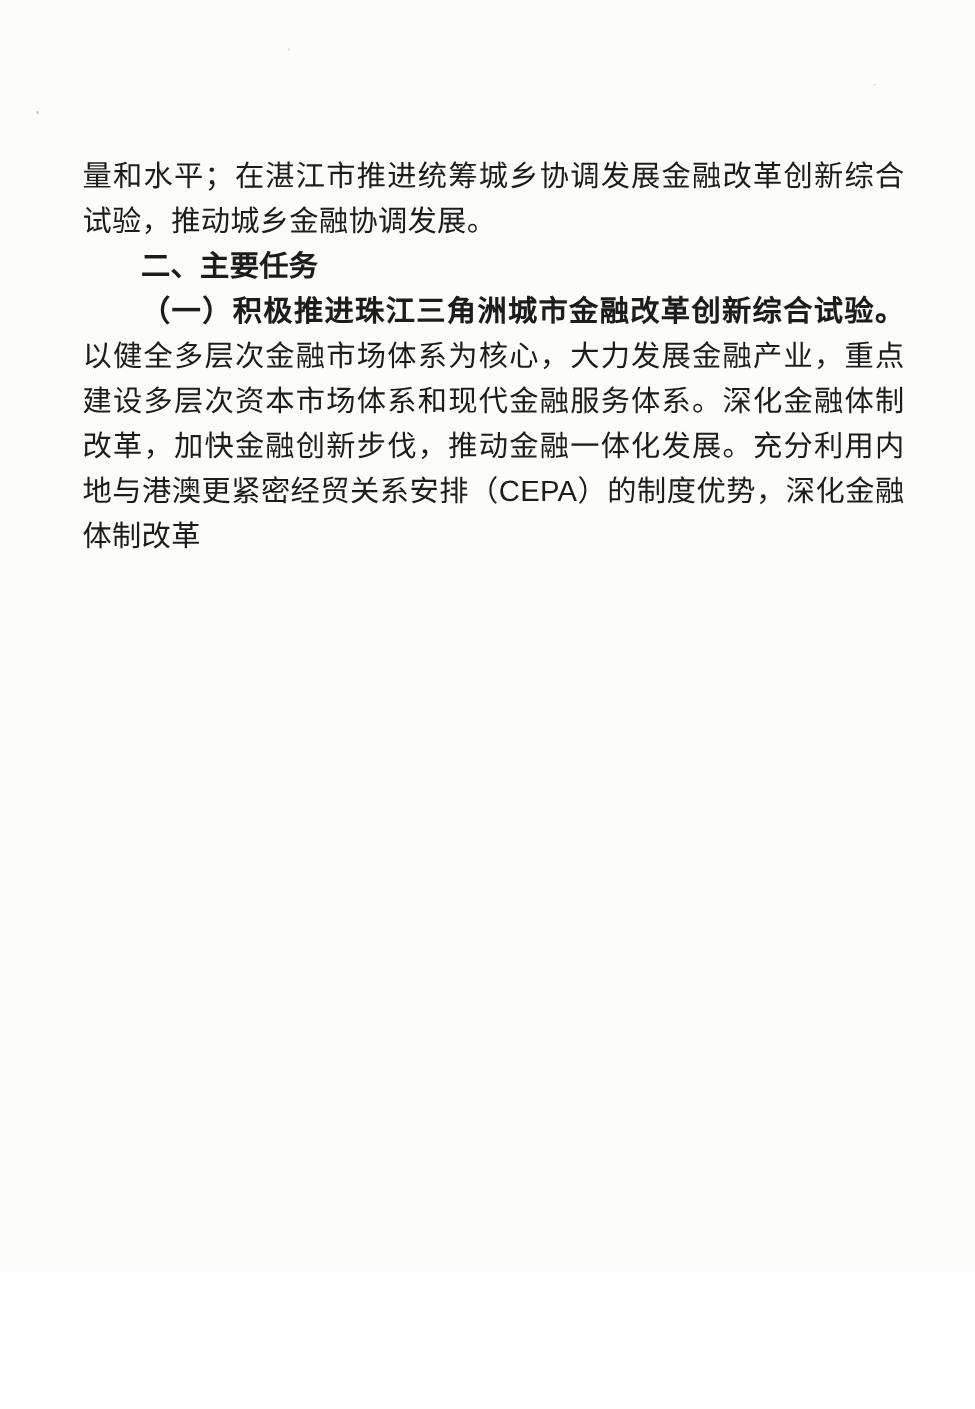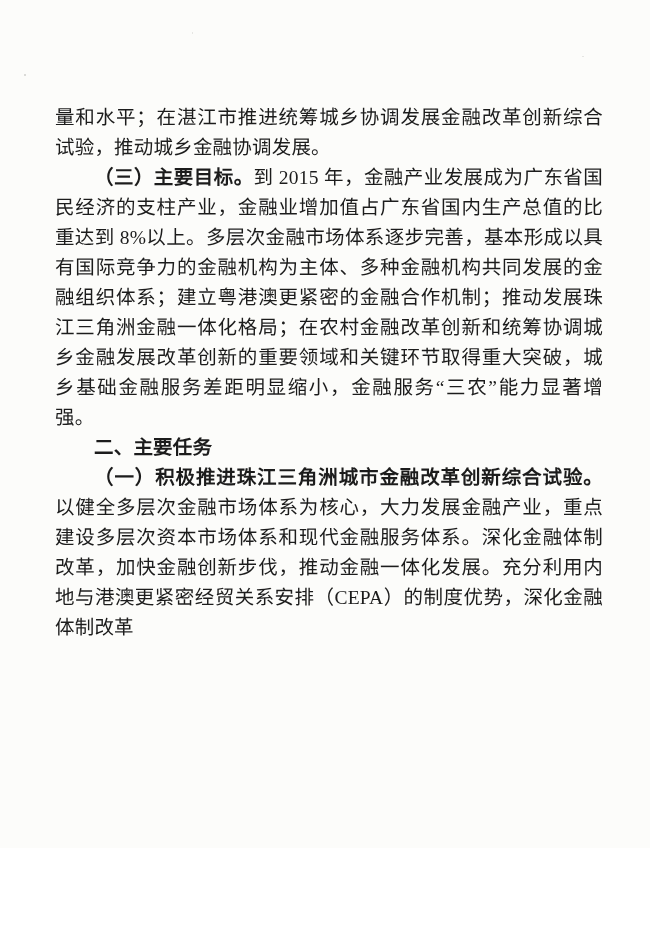--- a/index.html
+++ b/index.html
@@ -6,21 +6,21 @@
     margin: 0;
     padding: 0;
     background: #ffffff;
   }
   .page {
     position: relative;
     width: 650px;
     height: 848px;
     background: #fcfcfa;
     overflow: hidden;
-    font-family: Liberation Serif, serif;
+    font-family: Liberation Sans, sans-serif;
     color: #1c1c1c;
   }
   .content {
     position: absolute;
     left: 55px;
     top: 103px;
     width: 548px;
   }
   .para {
     margin: 0;
@@ -60,21 +60,20 @@
 
 <div class="page">
   <span class="speck s1"></span>
   <span class="speck s2"></span>
   <span class="speck s3"></span>
   <span class="speck s4"></span>
   <span class="speck s5"></span>
 
   <div class="content">
       <p class="para"><span class="run">量和水平；在湛江市推进统筹城乡协调发展金融改革创新综合试验，推动城乡金融协调发展。</span></p>
-      <p class="para indent"><span class="run bold">（三）主要目标。</span><span class="run">到 2015 年，金融产业发展成为广东省国民经济的支柱产业，金融业增加值占广东省国内生产总值的比重达到 8%以上。多层次金融市场体系逐步完善，基本形成以具有国际竞争力的金融机构为主体、多种金融机构共同发展的金融组织体系；建立粤港澳更紧密的金融合作机制；推动发展珠江三角洲金融一体化格局；在农村金融改革创新和统筹协调城乡金融发展改革创新的重要领域和关键环节取得重大突破，城乡基础金融服务差距明显缩小，金融服务“三农”能力显著增强。</span></p>
       <p class="para indent heading"><span class="run bold">二、主要任务</span></p>
       <p class="para indent"><span class="run bold">（一）积极推进珠江三角洲城市金融改革创新综合试验。</span><span class="run">以健全多层次金融市场体系为核心，大力发展金融产业，重点建设多层次资本市场体系和现代金融服务体系。深化金融体制改革，加快金融创新步伐，推动金融一体化发展。充分利用内地与港澳更紧密经贸关系安排（CEPA）的制度优势，深化金融体制改革</span></p>
     </div>
 
   <div class="footer">
     <span>— 4 —</span>
   </div>
 </div>
 
 </body></html>

